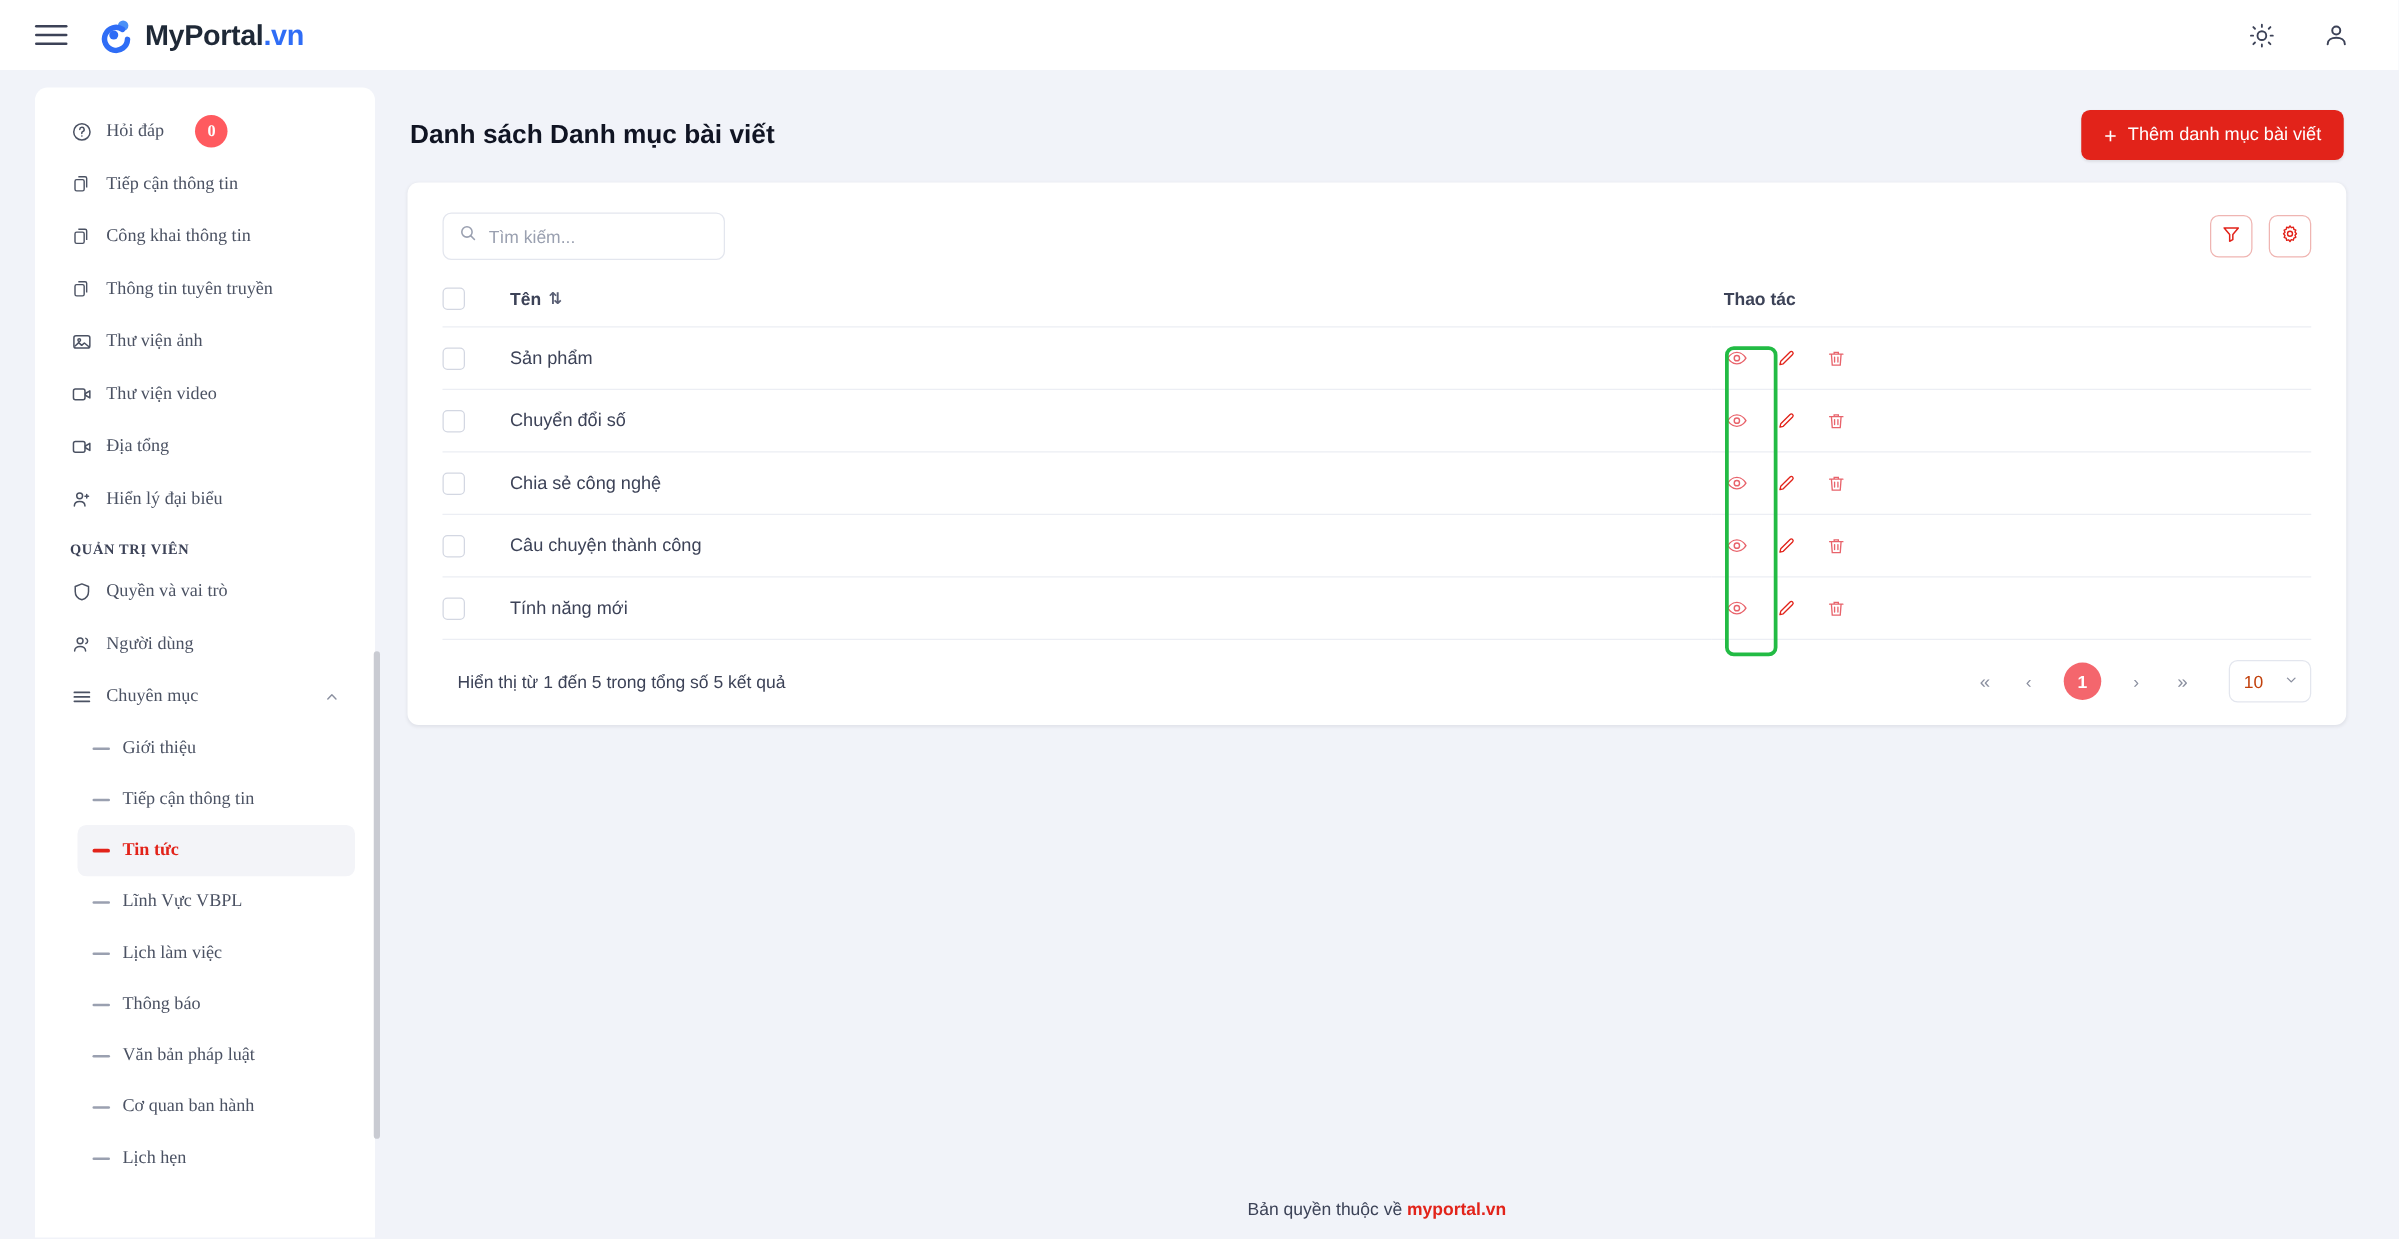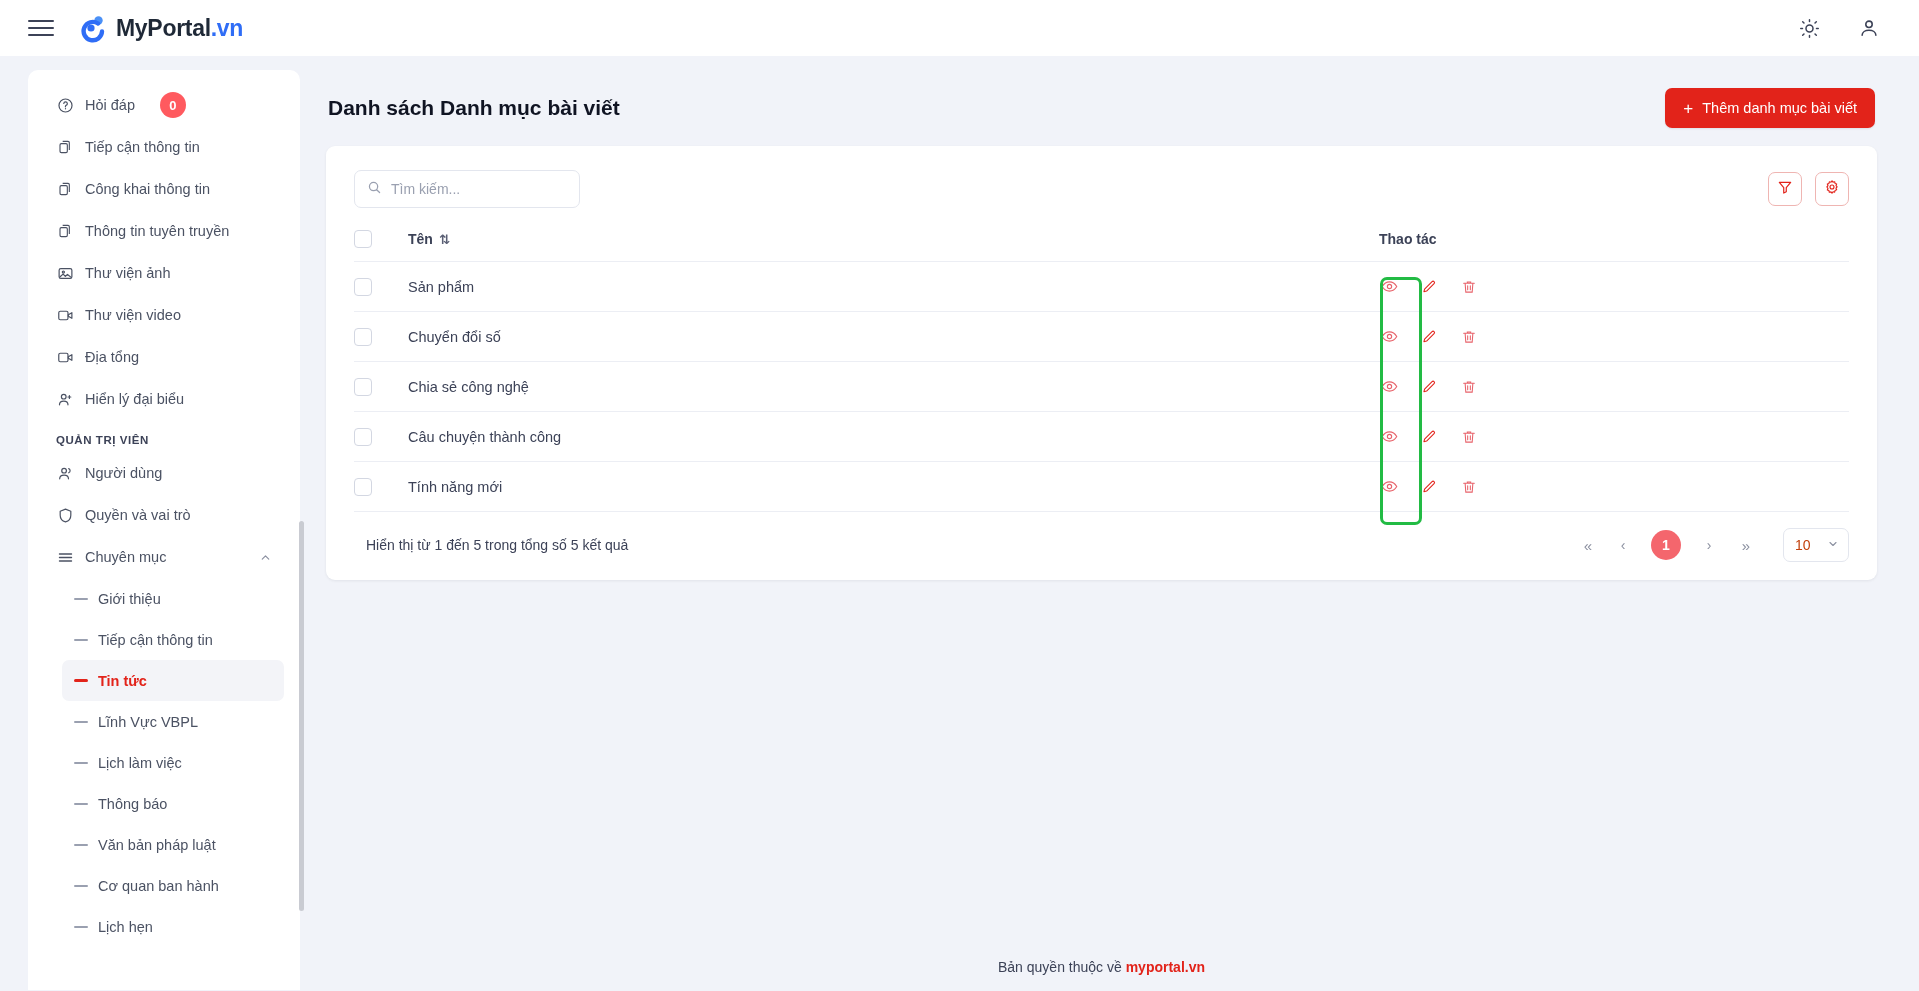--- a/index.html
+++ b/index.html
@@ -48,20 +48,21 @@
     padding: 14px 0 0 28px;
     position: relative;
   }
   .sidebar {
     width: 272px; height: 920px;
     background: #ffffff;
     border-radius: 10px 10px 0 0;
     padding: 14px 0 0 0;
     position: relative;
     overflow: hidden;
+    font-family: Liberation Serif, serif;
   }
   .nav-item {
     display: flex; align-items: center; gap: 11px;
     height: 42px;
     margin: 0 16px;
     padding: 0 12px;
     border-radius: 7px;
     font-size: 14.5px; color: #4b5263;
     cursor: pointer; white-space: nowrap;
   }
@@ -340,36 +341,36 @@
               <path d="M17.5 6.5v4M15.5 8.5h4"></path>
             </svg>
           </span>
           <span>Hiển lý đại biểu</span>
         </div>
 
         <div class="nav-section">QUẢN TRỊ VIÊN</div>
 
         <div class="nav-item">
           <span class="nav-icon">
+            <svg width="17" height="17" viewBox="0 0 24 24" fill="none" stroke="currentColor" stroke-width="1.7" stroke-linejoin="round">
+              <path d="M12 3l7.5 3v5.5c0 4.6-3.1 8.2-7.5 9.5-4.4-1.3-7.5-4.9-7.5-9.5V6z"></path>
+            </svg>
+          </span>
+          <span>Quyền và vai trò</span>
+        </div>
+
+        <div class="nav-item">
+          <span class="nav-icon">
             <svg width="17" height="17" viewBox="0 0 24 24" fill="none" stroke="currentColor" stroke-width="1.7" stroke-linecap="round">
               <circle cx="10" cy="8" r="3.3"></circle>
               <path d="M3.8 19.5c0-3.3 2.8-5.2 6.2-5.2s6.2 1.9 6.2 5.2"></path>
               <path d="M16.5 5.2a3.1 3.1 0 0 1 0 5.8"></path>
             </svg>
           </span>
           <span>Người dùng</span>
-        </div>
-
-        <div class="nav-item">
-          <span class="nav-icon">
-            <svg width="17" height="17" viewBox="0 0 24 24" fill="none" stroke="currentColor" stroke-width="1.7" stroke-linejoin="round">
-              <path d="M12 3l7.5 3v5.5c0 4.6-3.1 8.2-7.5 9.5-4.4-1.3-7.5-4.9-7.5-9.5V6z"></path>
-            </svg>
-          </span>
-          <span>Quyền và vai trò</span>
         </div>
 
         <div class="nav-item">
           <span class="nav-icon">
             <svg width="17" height="17" viewBox="0 0 24 24" fill="none" stroke="currentColor" stroke-width="1.9" stroke-linecap="round">
               <path d="M3.5 7h17M3.5 12h17M3.5 17h17"></path>
             </svg>
           </span>
           <span>Chuyên mục</span>
           <span class="chevron">

